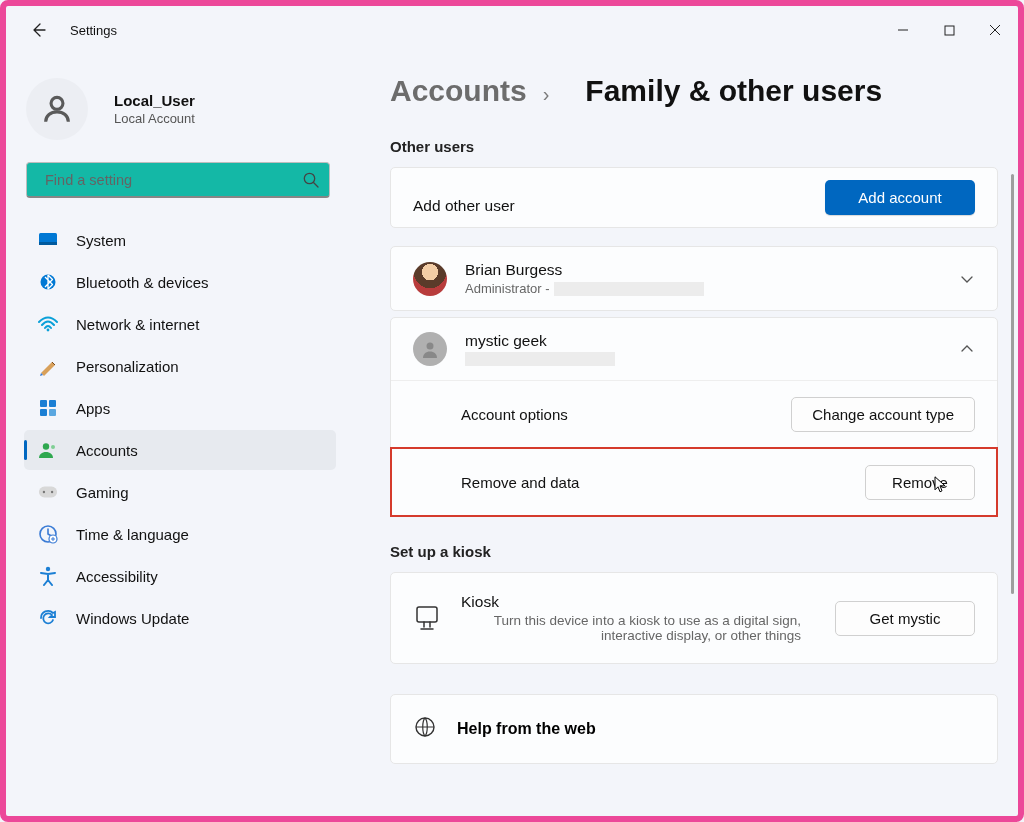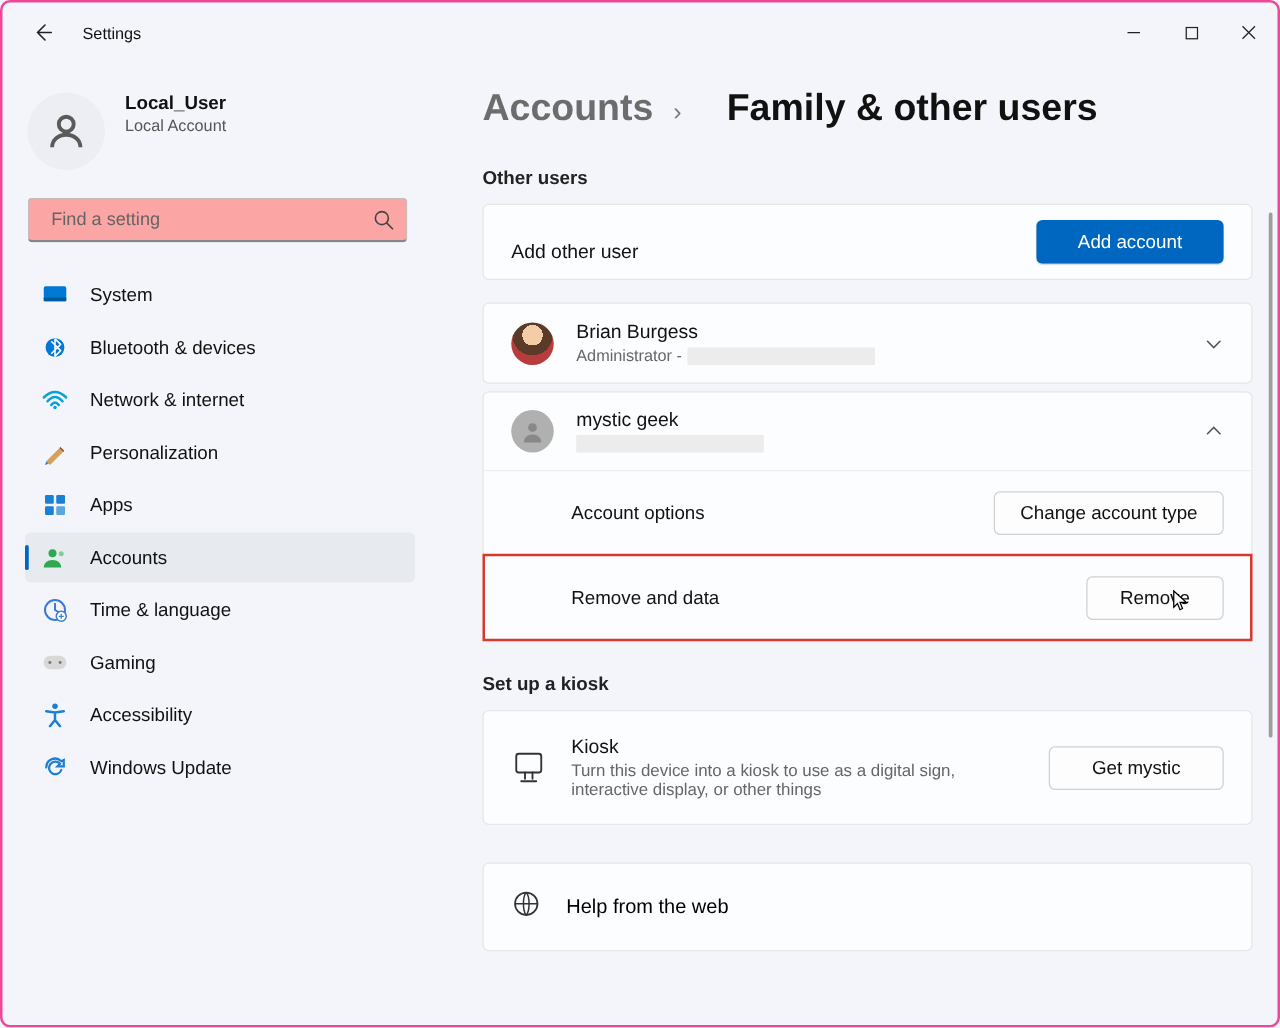--- a/index.html
+++ b/index.html
@@ -1,36 +1,36 @@
 <!DOCTYPE html>
 <html><head>
 <meta charset="utf-8">
 <style>
   * { box-sizing: border-box; margin: 0; padding: 0; font-family: "Segoe UI", -apple-system, sans-serif; }
   html, body { width: 1024px; height: 822px; overflow: hidden; background: #f3f5fa; }
-  .window { width: 1024px; height: 822px; border: 2px solid #ec4899; border-radius: 8px; background: #f3f5fa; position: relative; display: flex; flex-direction: column; }
+  .window { width: 1024px; height: 822px; border: 6px solid #ec4899; border-radius: 8px; background: #f3f5fa; position: relative; display: flex; flex-direction: column; }
   
   .titlebar { height: 48px; display: flex; align-items: center; padding: 0 0 0 14px; }
   .back-btn { width: 36px; height: 36px; display: flex; align-items: center; justify-content: center; cursor: pointer; border-radius: 4px; }
   .app-title { font-size: 13px; color: #111; margin-left: 14px; }
   .winctrls { margin-left: auto; display: flex; }
   .winctrls .ctrl { width: 46px; height: 40px; display: flex; align-items: center; justify-content: center; cursor: pointer; }
   
   .body { flex: 1; display: flex; min-height: 0; }
   .sidebar { width: 340px; padding: 20px 10px 0 18px; display: flex; flex-direction: column; }
   .main   { flex: 1; padding: 20px 20px 0 44px; overflow-y: auto; position: relative; }
   
-  .userblock { display: flex; gap: 16px; margin: 4px 0 22px 2px; }
+  .userblock { display: flex; align-items: center; gap: 26px; margin: 4px 0 22px 2px; }
   .avatar-circle { width: 62px; height: 62px; border-radius: 50%; background: #eceef3; display: flex; align-items: center; justify-content: center; }
   .avatar-circle svg { width: 34px; height: 34px; stroke: #5a5a5a; fill: none; stroke-width: 2.2; }
   .userblock .uname { font-size: 15px; font-weight: 600; color: #111; }
   .userblock .usub  { font-size: 13px; color: #555; margin-top: 2px; }
   
   .searchwrap { position: relative; margin: 0 6px 18px 2px; }
-  .search { width: 100%; height: 36px; border: 1px solid #bdbdbd; border-bottom: 2px solid #868686; border-radius: 4px; background: #fca5a5; padding: 0 40px 0 18px; font-size: 14.5px; color: #333; outline: none; }
+  .search { width: 100%; height: 36px; border: 1px solid #bdbdbd; border-bottom: 2px solid #868686; border-radius: 4px; background: #14b8a6; padding: 0 40px 0 18px; font-size: 14.5px; color: #333; outline: none; }
   .search::placeholder { color: #646464; }
   .search-icon { position: absolute; right: 10px; top: 50%; transform: translateY(-50%); width: 18px; height: 18px; }
   
   .nav { display: flex; flex-direction: column; gap: 2px; margin-top: 4px; }
   .nav-item { display: flex; align-items: center; gap: 18px; height: 40px; padding: 0 12px 0 14px; border-radius: 5px; font-size: 15px; color: #111; cursor: pointer; position: relative; }
   .nav-item.active { background: #e7eaef; }
   .nav-item.active::before { content: ""; position: absolute; left: 0px; top: 10px; bottom: 10px; width: 3px; border-radius: 2px; background: #0067c0; }
   .nav-item .nicon { width: 20px; height: 20px; display: flex; align-items: center; justify-content: center; }
   
   .breadcrumb { display: flex; align-items: baseline; gap: 16px; margin-bottom: 30px; flex-wrap: wrap; }
@@ -57,24 +57,24 @@
   .subrow { display: flex; align-items: center; padding: 16px 22px 16px 70px; border-top: 1px solid #eee; }
   .subrow .slabel { font-size: 15px; color: #111; }
   .subrow .btn.secondary { margin-left: auto; min-width: 110px; position:relative; }
   .subrow.account-options .btn.secondary { min-width: 180px; }
   .highlight { outline: 2.5px solid #d53a2c; outline-offset: -1px; }
   .cursor-glyph { position: absolute; right: 26px; top: 50%; transform: translateY(-40%); pointer-events:none; }
   
   .kiosk-row { display: flex; gap: 20px; padding: 20px 22px; align-items:center; }
   .kiosk-row .kicon { width: 28px; height: 28px; display:flex; align-items:center; justify-content:center; }
   .kiosk-row .ktitle { font-size: 15.5px; color: #111; }
-  .kiosk-row .kdesc { font-size: 13.5px; color: #666; margin-top: 2px; max-width: 340px; }
+  .kiosk-row .kdesc { font-size: 13.5px; color: #666; margin-top: 2px; max-width: 340px; text-align: right; }
   .kiosk-row .btn.secondary { margin-left: auto; min-width: 140px; align-self: center; }
   
-  .help-row { display: flex; gap: 20px; padding: 20px 22px; align-items:center; }
+  .help-row { display: flex; gap: 20px; padding: 20px 22px; align-items:center;font-weight:bold; }
   .scrollbar-track { position:absolute; right:2px; top:168px; bottom:10px; width:8px; }
   .scrollbar-thumb { width:3px; background:#9e9e9e; border-radius:2px; height:420px; margin-left:3px; }
   .mt-26 { margin-top:26px; }
   .mb-12 { margin-bottom:12px; }
   .mt-30 { margin-top:30px; }
 </style>
 </head>
 <body>
 
 <div class="window">
@@ -183,38 +183,38 @@
               <svg width="20" height="18" viewBox="0 0 20 18">
                 <circle cx="8" cy="5.5" r="3.2" fill="#2fa84f"></circle>
                 <path d="M1 17c0-3.5 3-6 7-6s7 2.5 7 6z" fill="#2fa84f"></path>
                 <circle cx="15" cy="6" r="2" fill="#7fcf94"></circle>
               </svg>
             </span>
           <span>Accounts</span>
         </div>
         <div class="nav-item">
           <span class="nicon">
+              <svg width="22" height="14" viewBox="0 0 22 14">
+                <rect x="1" y="1" width="20" height="12" rx="6" fill="#d8d8d8"></rect>
+                <circle cx="6.5" cy="7" r="1.3" fill="#777"></circle>
+                <circle cx="15.5" cy="7" r="1.3" fill="#777"></circle>
+              </svg>
+            </span>
+          <span>Gaming</span>
+        </div>
+        <div class="nav-item">
+          <span class="nicon">
               <svg width="20" height="20" viewBox="0 0 20 20">
                 <circle cx="10" cy="10" r="8" fill="none" stroke="#3a7bd5" stroke-width="1.6"></circle>
                 <path d="M10 5v5l3.5 2" stroke="#3a7bd5" stroke-width="1.6" fill="none" stroke-linecap="round"></path>
                 <circle cx="15" cy="15" r="4" fill="#fff" stroke="#3a7bd5" stroke-width="1.2"></circle>
                 <path d="M13 15h4M15 13v4" stroke="#3a7bd5" stroke-width="1"></path>
               </svg>
             </span>
           <span>Time &amp; language</span>
-        </div>
-        <div class="nav-item">
-          <span class="nicon">
-              <svg width="22" height="14" viewBox="0 0 22 14">
-                <rect x="1" y="1" width="20" height="12" rx="6" fill="#d8d8d8"></rect>
-                <circle cx="6.5" cy="7" r="1.3" fill="#777"></circle>
-                <circle cx="15.5" cy="7" r="1.3" fill="#777"></circle>
-              </svg>
-            </span>
-          <span>Gaming</span>
         </div>
         <div class="nav-item">
           <span class="nicon">
               <svg width="18" height="20" viewBox="0 0 18 20">
                 <circle cx="9" cy="3" r="2.2" fill="#1b7fd4"></circle>
                 <path d="M2 7l7 1 7-1M9 8v6m0 0-4 5m4-5 4 5" stroke="#1b7fd4" stroke-width="2" fill="none" stroke-linecap="round"></path>
               </svg>
             </span>
           <span>Accessibility</span>
         </div>

